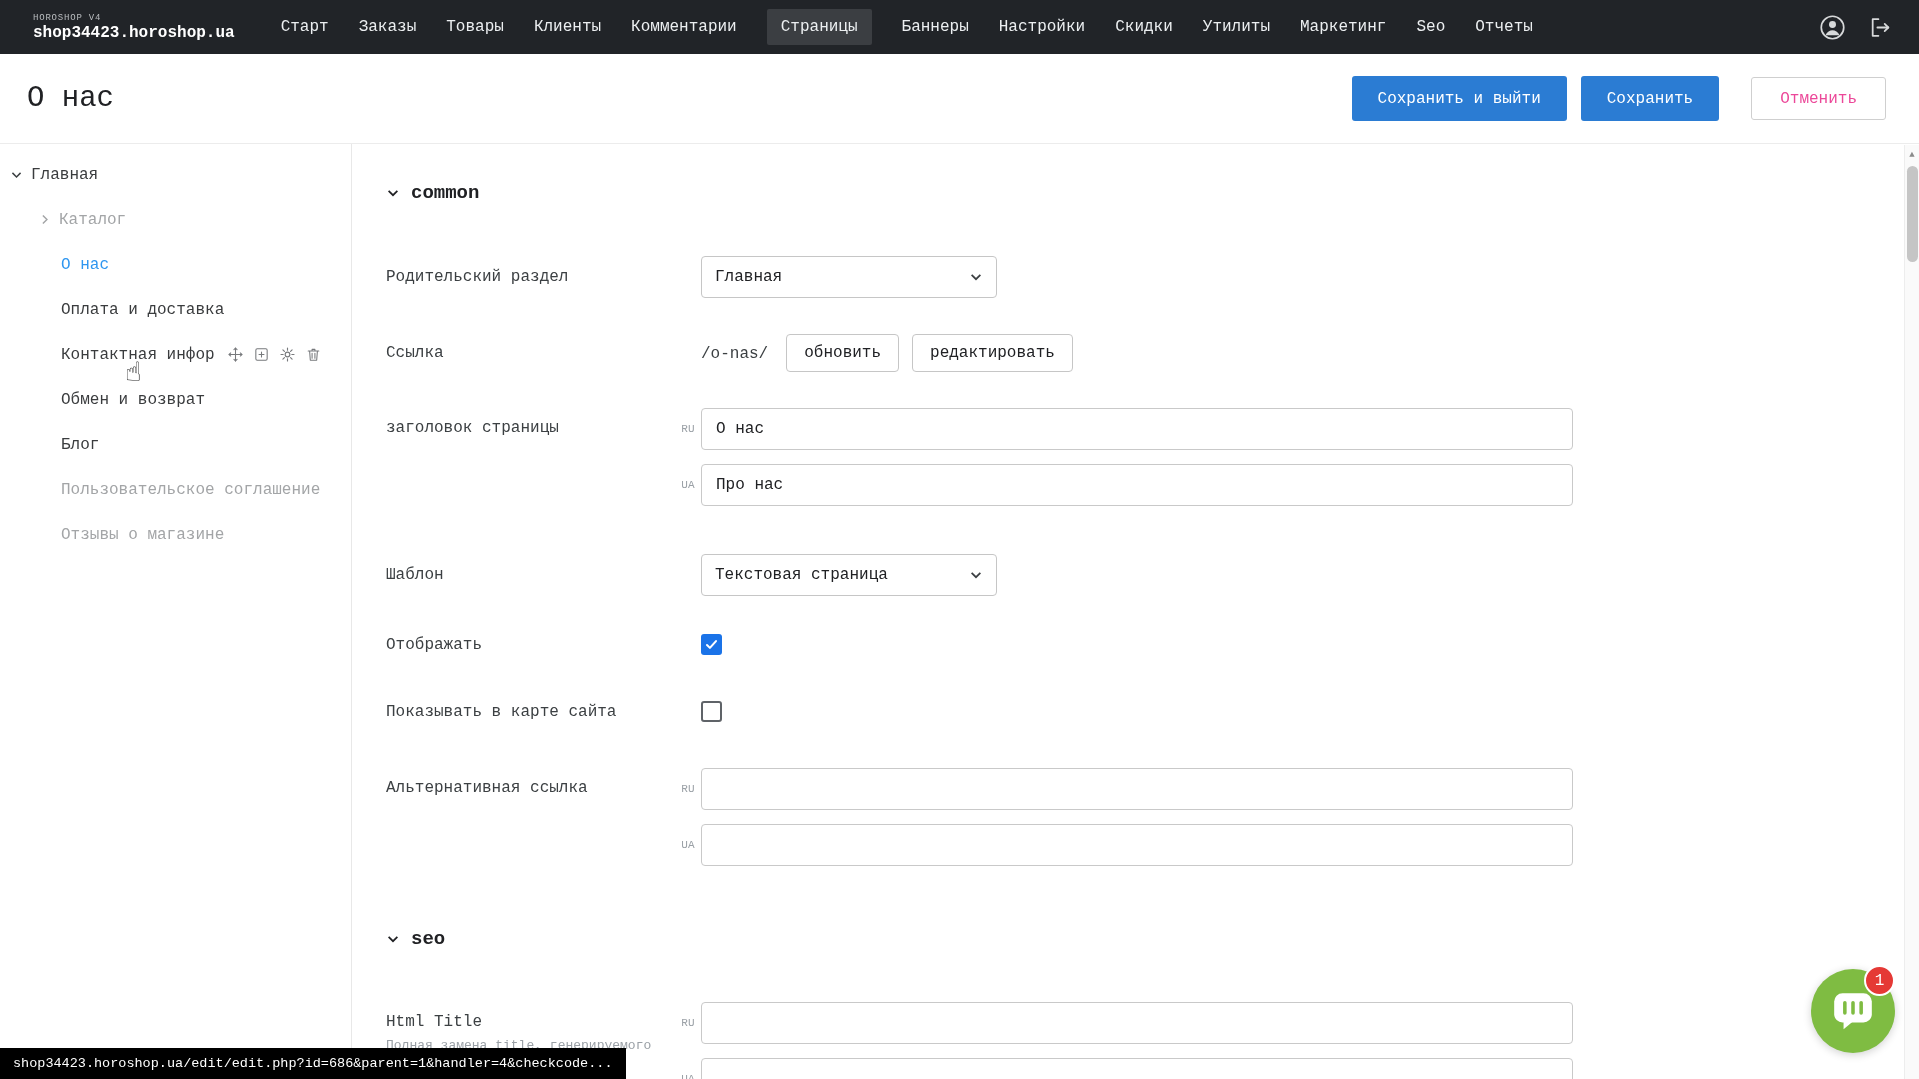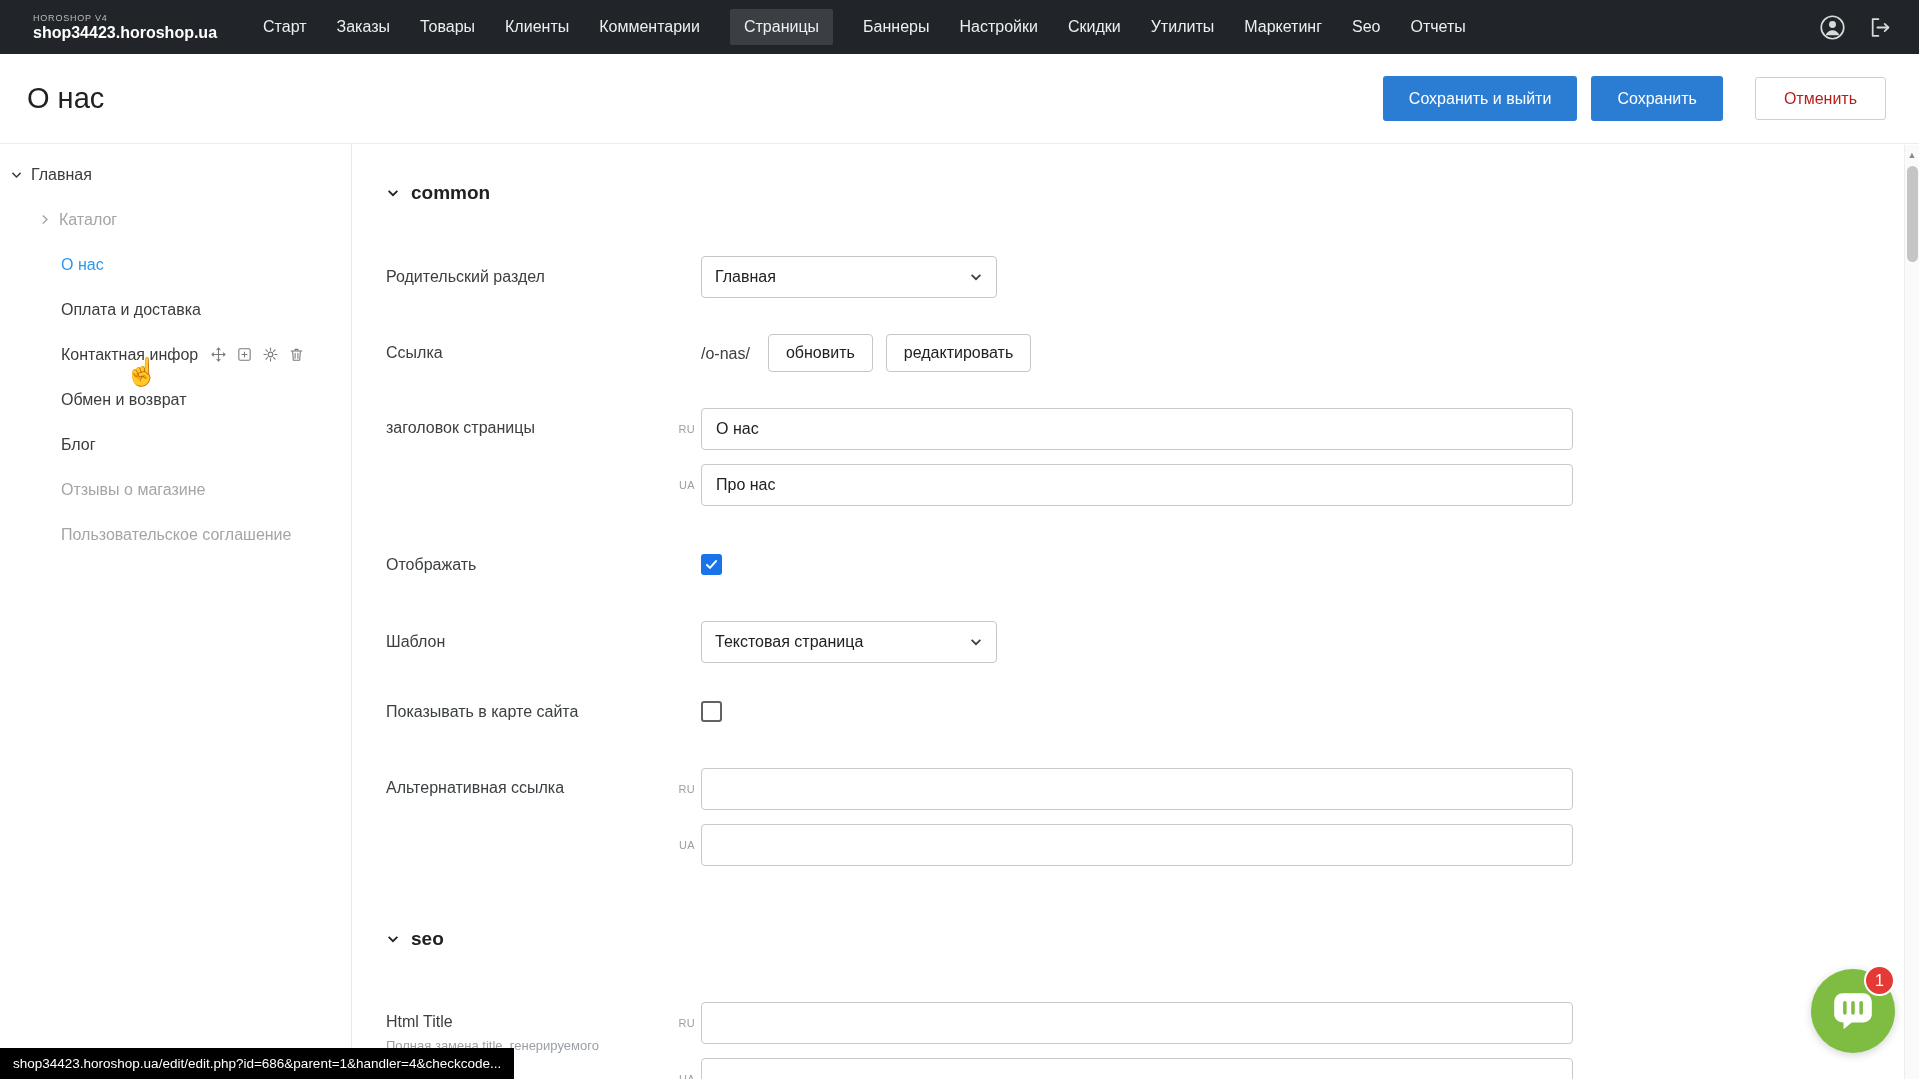--- a/index.html
+++ b/index.html
@@ -1,19 +1,19 @@
 <!DOCTYPE html>
 <html><head>
 <meta charset="utf-8">
 <style>
   * { box-sizing: border-box; margin: 0; padding: 0; }
   html,body { margin:0; background:#fff; }
   .app {
     position: relative; width: 1919px; height: 1079px; overflow: hidden;
-    background: #fff; font-family: Liberation Sans, sans-serif; color:#202124;
+    background: #fff; font-family: Liberation Mono, monospace; color:#202124;
   }
   
   .topbar {
     height: 54px; background: #212428; display: flex; align-items: center;
     padding: 0 26px 0 33px; color: #eceff1;
   }
   .brand { display:flex; flex-direction:column; justify-content:center; margin-right:46px; cursor:pointer; }
   .brand-small { font-size: 9px; letter-spacing: .8px; color: #b9bcbf; }
   .brand-main { font-size: 16px; font-weight: bold; color: #fff; margin-top: 1px; text-align: right; }
   .topnav { display:flex; align-items:center; gap: 30px; font-size: 16px; }
@@ -23,21 +23,21 @@
   .topbar-icons .icon { cursor:pointer; display:flex; align-items:center; }
   
   .pagebar {
     height: 90px; display:flex; align-items:center; padding: 0 33px 0 27px;
     border-bottom: 1px solid #ececec; background:#fff;
   }
   .page-title { font-size: 29px; font-weight: 400; color: #202124; }
   .actions { margin-left:auto; display:flex; align-items:center; }
   .btn { height: 45px; border-radius: 3px; font-size: 16px; border: none; cursor: pointer; font-family: inherit; }
   .btn.blue { background: #2b7cd3; color: #fff; padding: 0 26px; }
-  .btn.ghost { background:#fff; border:1px solid #cfcfcf; color:#b91c1c; padding: 0 28px; height:43px; }
+  .btn.ghost { background:#fff; border:1px solid #cfcfcf; color:#ec4899; padding: 0 28px; height:43px; }
   .btn.save-exit { margin-right: 14px; }
   .btn.cancel { margin-left: 32px; }
   
   .body { display:flex; height: 935px; }
   .sidebar { width: 352px; flex-shrink:0; border-right:1px solid #e8e8e8; padding-top: 8px; position:relative; }
   .tree-item {
     height: 45px; display:flex; align-items:center; font-size: 16px; color:#3a3c3e;
     padding-left: 61px; cursor: pointer; position: relative; white-space: nowrap;
   }
   .tree-item .chev { display:flex; align-items:center; margin-right: 8px; }
@@ -231,24 +231,24 @@
         </span>
         <span class="hand-cursor">☝</span>
       </div>
       <div class="tree-item">
         <span>Обмен и возврат</span>
       </div>
       <div class="tree-item">
         <span>Блог</span>
       </div>
       <div class="tree-item muted">
+        <span>Пользовательское соглашение</span>
+      </div>
+      <div class="tree-item muted">
         <span>Отзывы о магазине</span>
-      </div>
-      <div class="tree-item muted">
-        <span>Пользовательское соглашение</span>
       </div>
     </aside>
 
     <main class="main">
       <div class="content">
 
         <div class="section-head">
           <svg width="14" height="14" viewBox="0 0 16 16" fill="none" stroke="#202124" stroke-width="2">
               <path d="M3 5.5l5 5 5-5"></path>
             </svg>
@@ -283,40 +283,40 @@
               <span class="lang">RU</span>
               <input class="text-input" type="text" value="О нас" style="">
             </div>
             <div class="input-wrap">
               <span class="lang">UA</span>
               <input class="text-input" type="text" value="Про нас" style="">
             </div>
           </div>
         </div>
 
+        <div class="row mb38">
+          <div class="flabel">Шаблон</div>
+          <div class="ctrl">
+            <div class="select">
+              <span>Текстовая страница</span>
+              <svg width="14" height="14" viewBox="0 0 16 16" fill="none" stroke="#3c4043" stroke-width="2">
+                  <path d="M3 5.5l5 5 5-5"></path>
+                </svg>
+            </div>
+          </div>
+        </div>
+
         <div class="row mb46">
           <div class="flabel">Отображать</div>
           <div class="ctrl">
             <span class="checkbox checked">
               <svg width="15" height="15" viewBox="0 0 16 16" fill="none" stroke="#fff" stroke-width="2.2" stroke-linecap="round" stroke-linejoin="round">
                   <path d="M3.2 8.6l3.1 3 6.5-7.2"></path>
                 </svg>
             </span>
-          </div>
-        </div>
-
-        <div class="row mb38">
-          <div class="flabel">Шаблон</div>
-          <div class="ctrl">
-            <div class="select">
-              <span>Текстовая страница</span>
-              <svg width="14" height="14" viewBox="0 0 16 16" fill="none" stroke="#3c4043" stroke-width="2">
-                  <path d="M3 5.5l5 5 5-5"></path>
-                </svg>
-            </div>
           </div>
         </div>
 
         <div class="row mb46">
           <div class="flabel">Показывать в карте сайта</div>
           <div class="ctrl">
             <span class="checkbox unchecked"></span>
           </div>
         </div>
 

